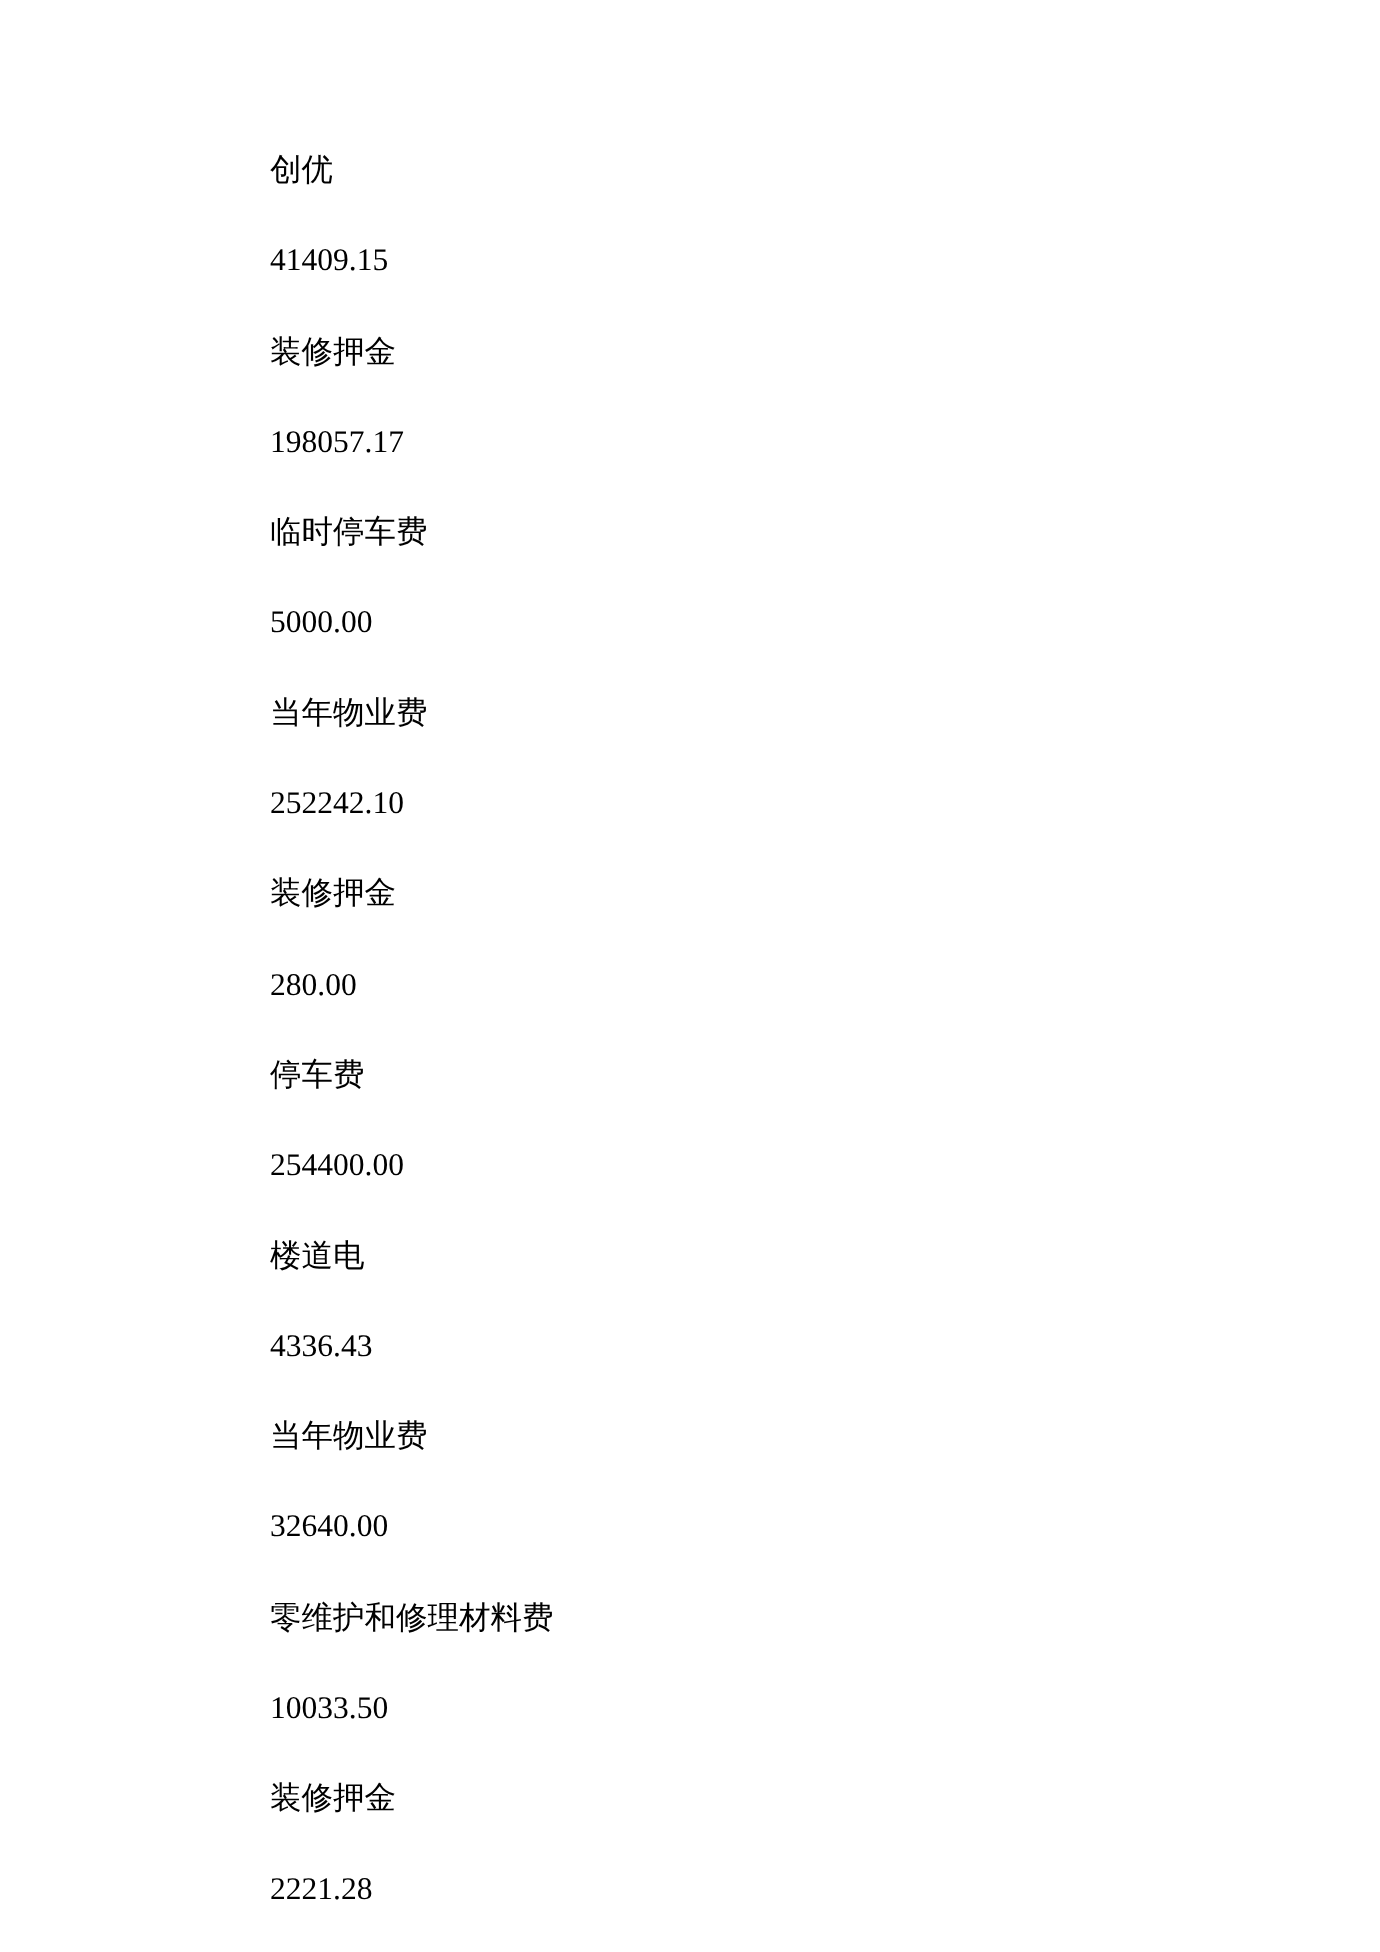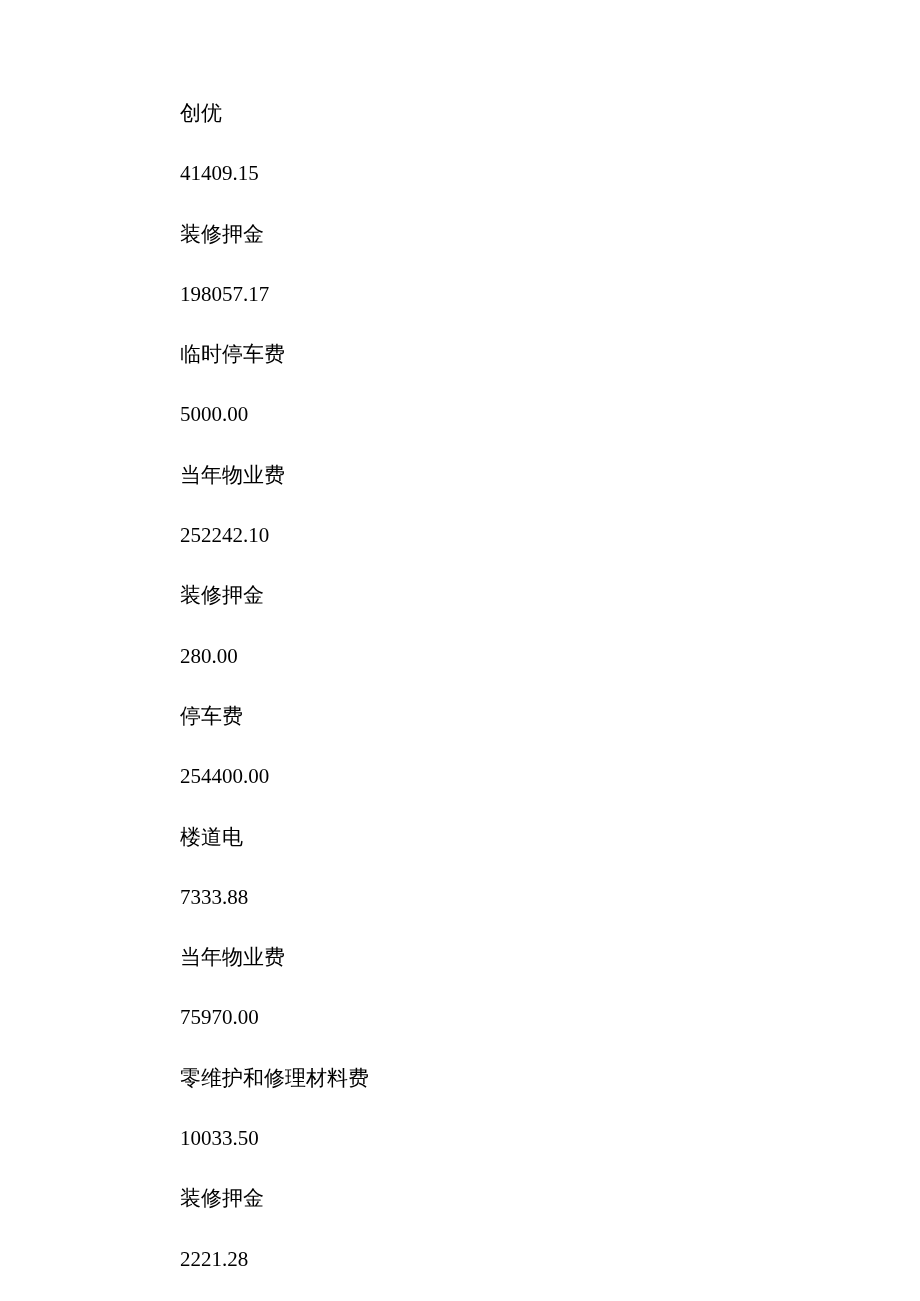--- a/index.html
+++ b/index.html
@@ -31,19 +31,19 @@
 <div class="line">198057.17</div>
 <div class="line">临时停车费</div>
 <div class="line">5000.00</div>
 <div class="line">当年物业费</div>
 <div class="line">252242.10</div>
 <div class="line">装修押金</div>
 <div class="line">280.00</div>
 <div class="line">停车费</div>
 <div class="line">254400.00</div>
 <div class="line">楼道电</div>
-<div class="line">7333.88</div>
+<div class="line">4336.43</div>
 <div class="line">当年物业费</div>
-<div class="line">75970.00</div>
+<div class="line">32640.00</div>
 <div class="line">零维护和修理材料费</div>
 <div class="line">10033.50</div>
 <div class="line">装修押金</div>
 <div class="line">2221.28</div>
 
 </body></html>

